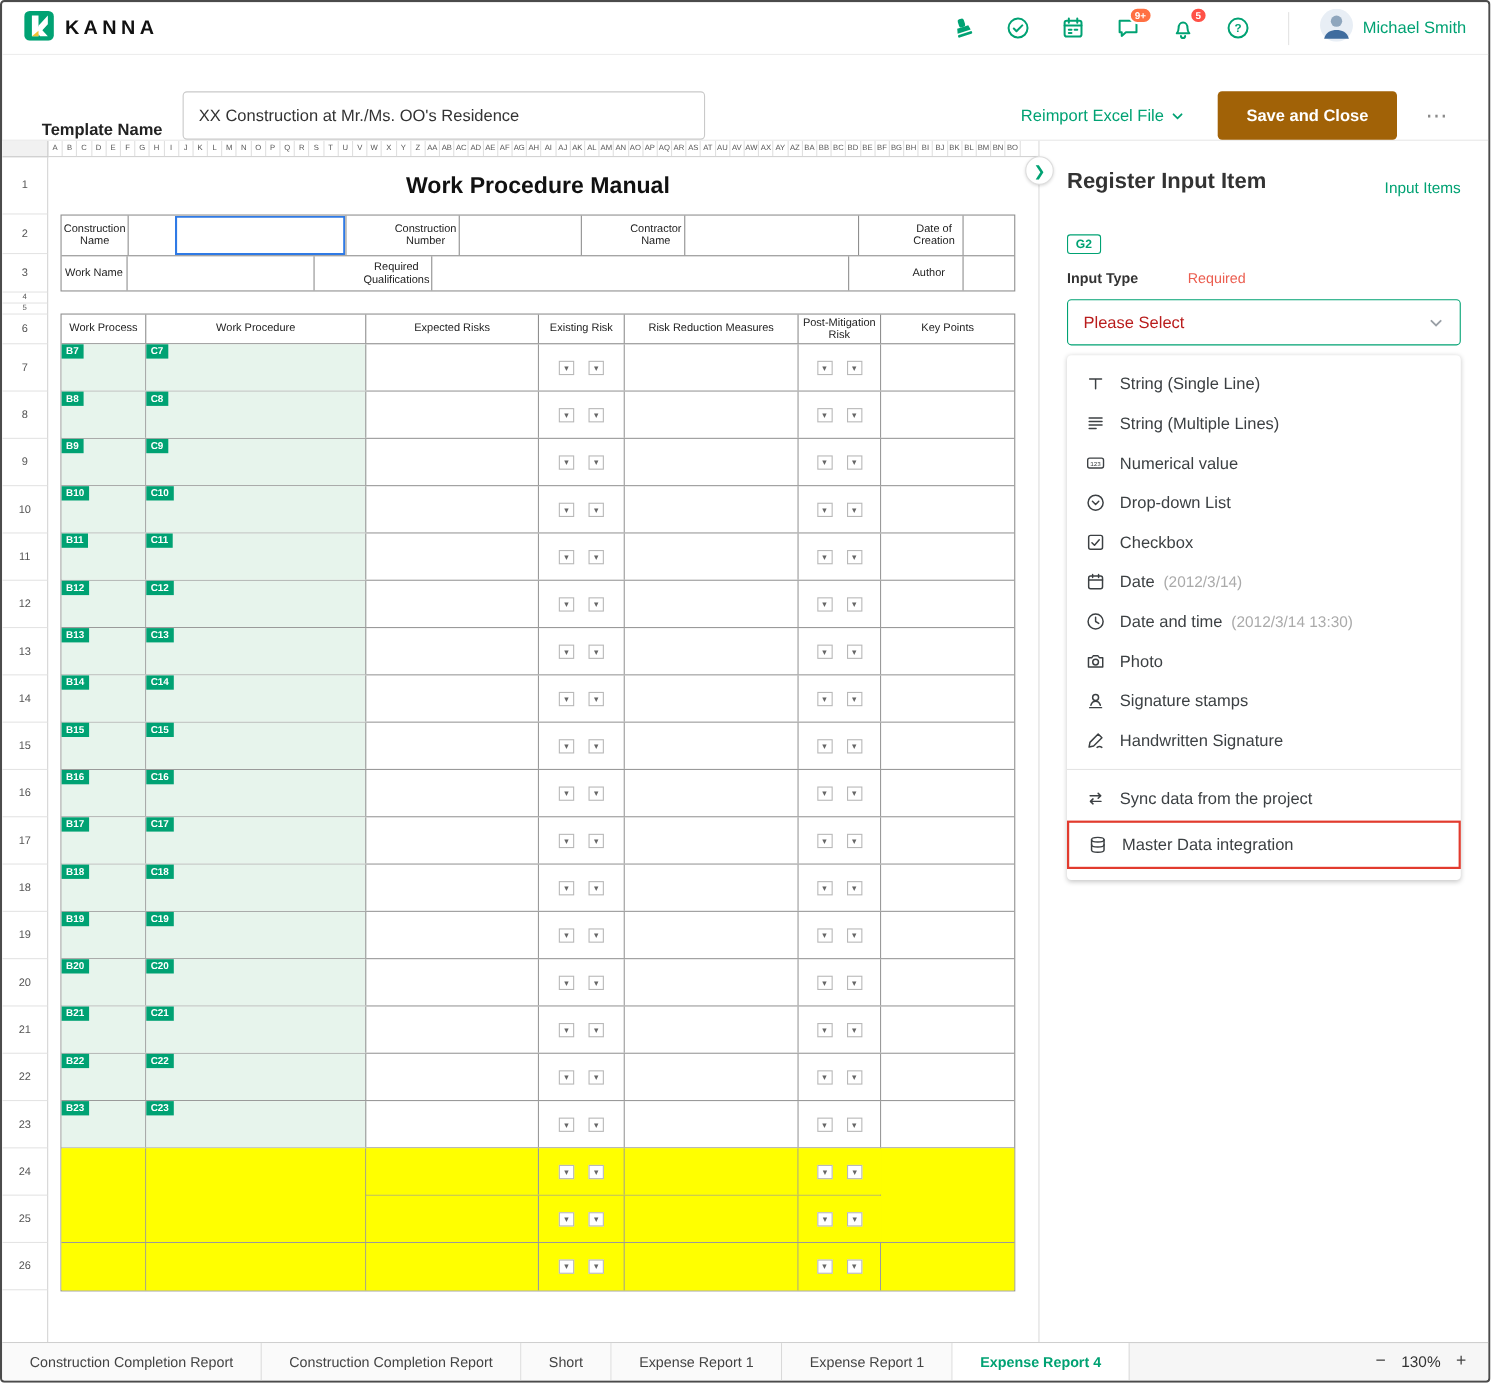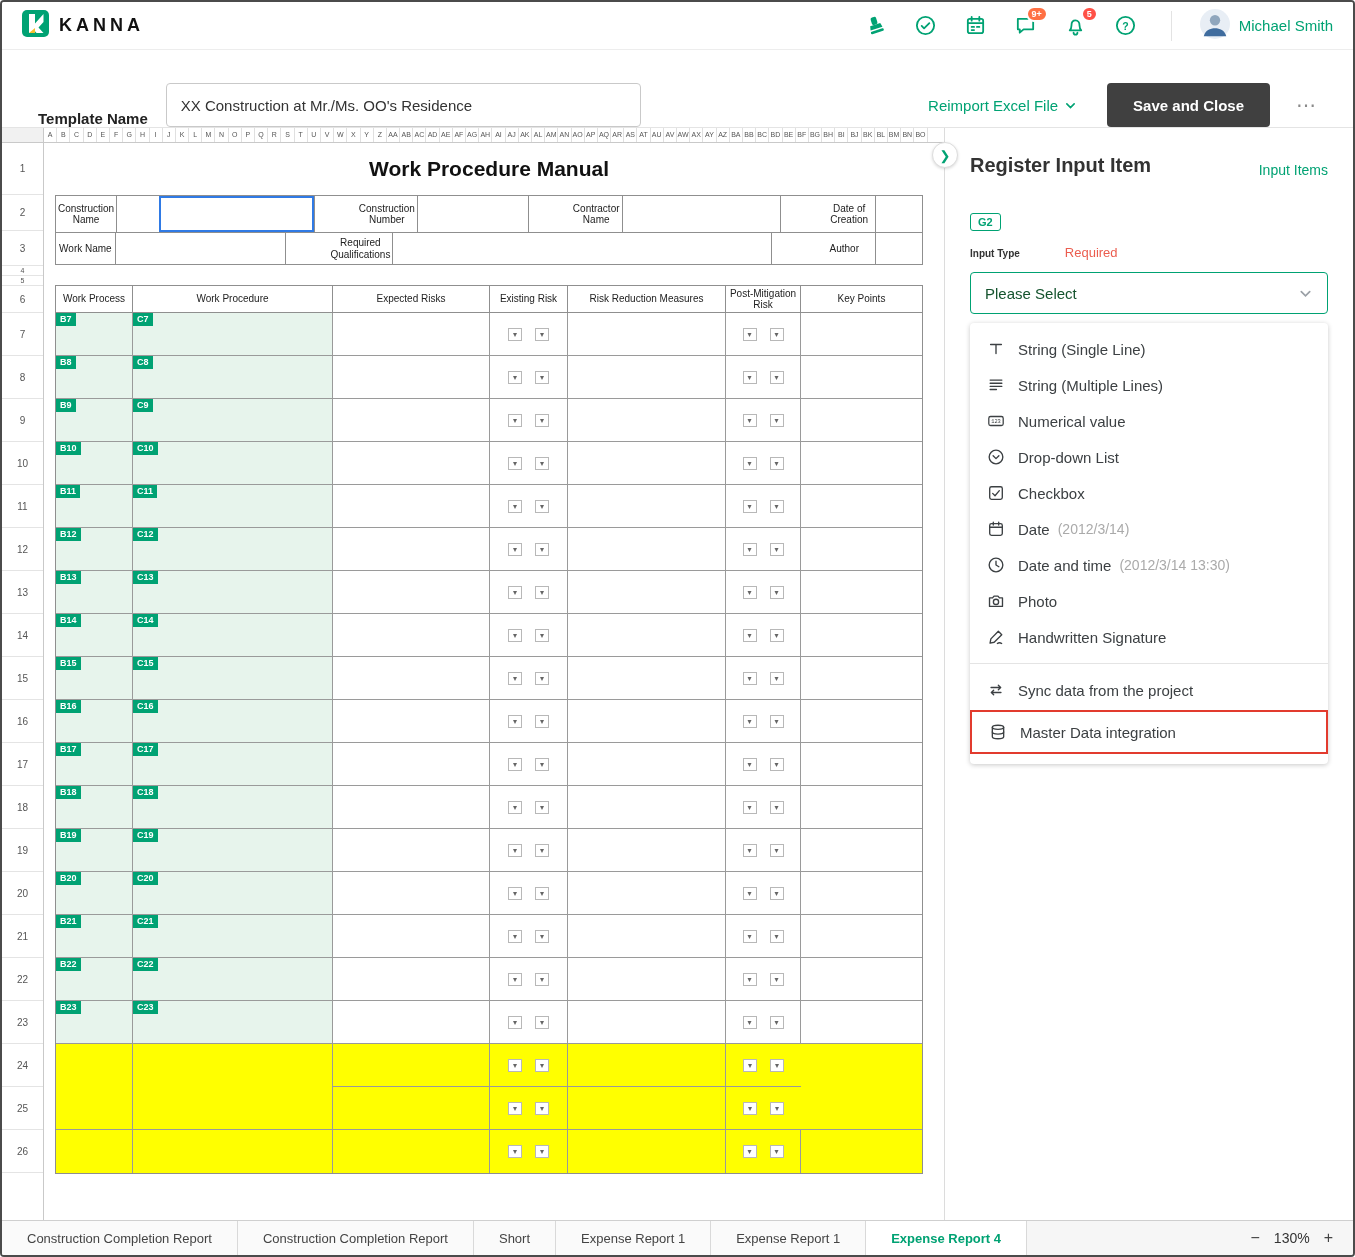--- a/index.html
+++ b/index.html
@@ -24,21 +24,21 @@
   .user-name { color:#00a273; font-size:15px; }
 
   
   .template-bar { height:78px; flex:none; display:flex; align-items:flex-end; padding:0 36px;
                   border-bottom:1px solid #e4e4e4; background:#fff; }
   .tpl-label { font-size:15px; font-weight:700; color:#222; margin-right:18px; white-space:nowrap; }
   .tpl-input { width:475px; height:44px; border:1px solid #c9c9c9; border-radius:4px; padding:0 14px;
                font-size:15px; color:#333; font-family:"Liberation Sans",sans-serif; }
   .tpl-right { margin-left:auto; display:flex; align-items:center; }
   .reimport { color:#00a273; font-size:15px; display:flex; align-items:center; gap:6px; cursor:pointer; }
-  .save-btn { margin-left:30px; background:#404040; color:#fff; border:none; border-radius:4px;
+  .save-btn { margin-left:30px; background:#a16207; color:#fff; border:none; border-radius:4px;
               height:44px; padding:0 26px; font-size:15px; font-weight:600; cursor:pointer;
               font-family:"Liberation Sans",sans-serif; }
   .more-btn { margin-left:26px; color:#8a8a8a; font-size:20px; cursor:pointer; letter-spacing:1px; }
 
   
   .main { flex:1; display:flex; min-height:0; }
   .sheet-area { flex:1; background:#fff; overflow:hidden; position:relative; }
 
   .letters-row { display:flex; height:15px; margin-left:42px; border-bottom:1px solid #c9c9c9; overflow:hidden; }
   .corner { position:absolute; left:0; top:0; width:42px; height:15px; background:#f1f1f1;
@@ -99,25 +99,25 @@
   .panel { width:409px; flex:none; border-left:1px solid #dcdcdc; background:#fff; position:relative;
            padding:0 25px; }
   .collapse-btn { position:absolute; left:-13px; top:14px; width:26px; height:26px; border-radius:50%;
                   background:#fff; border:1px solid #ddd; display:flex; align-items:center; justify-content:center;
                   color:#00a273; font-size:13px; box-shadow:0 1px 3px rgba(0,0,0,.15); cursor:pointer; z-index:5; }
   .panel-title { margin-top:26px; font-size:20px; font-weight:700; color:#333; }
   .input-items-link { position:absolute; right:25px; top:34px; color:#00a273; font-size:14px; cursor:pointer; }
   .cell-ref { display:inline-block; margin-top:36px; border:1px solid #00a273; color:#00a273; font-size:11px;
               padding:2px 7px; border-radius:3px; font-weight:600; }
   .field-row { margin-top:14px; display:flex; align-items:baseline; gap:10px; }
-  .field-label { font-size:10px; font-weight:700; color:#333; }
+  .field-label { font-size:13px; font-weight:700; color:#333; }
   .required { font-size:13px; color:#eb5d4f;margin-left:35px; }
   .select { margin-top:12px; height:42px; border:1px solid #00a273; border-radius:4px; display:flex;
             align-items:center; justify-content:space-between; padding:0 14px; cursor:pointer; background:#fff; }
-  .select .ph { color:#14532d; font-size:15px; }
+  .select .ph { color:#b91c1c; font-size:15px; }
   .menu { margin-top:9px; background:#fff; border-radius:4px; box-shadow:0 1px 5px rgba(0,0,0,.22);
           padding:8px 0 10px; }
   .opt { display:flex; align-items:center; height:36px; padding:0 16px; font-size:15px; color:#3c4043; cursor:pointer; }
   .opt-icon { width:20px; height:20px; margin-right:12px; display:flex; align-items:center; justify-content:center; flex:none; }
   .opt-hint { color:#aaa; margin-left:8px; font-size:14px; }
   .menu-divider { height:1px; background:#e4e4e4; margin:8px 0; }
   .hl-wrap { border:2px solid #e23b2e; margin-top:2px; }
   .hl-wrap .opt { height:40px;border-radius:10px; }
 
   
@@ -824,20 +824,30 @@
               <svg width="18" height="18" viewBox="0 0 20 20" fill="none" stroke="#3c4043" stroke-width="1.5" stroke-linecap="round" stroke-linejoin="round">
                 <path d="M2.8 6.5h3.4l1.6-2h4.4l1.6 2h3.4V16H2.8z"></path>
                 <circle cx="10" cy="11" r="2.9"></circle>
               </svg>
             </span>
             <span class="opt-label">Photo</span>
           </div>
           <div class="opt">
             <span class="opt-icon">
               <svg width="18" height="18" viewBox="0 0 20 20" fill="none" stroke="#3c4043" stroke-width="1.5" stroke-linecap="round" stroke-linejoin="round">
+                <circle cx="10" cy="6.8" r="3"></circle>
+                <path d="M5.2 14.6c.9-2.7 2.7-4 4.8-4s3.9 1.3 4.8 4"></path>
+                <path d="M4 17h12"></path>
+              </svg>
+            </span>
+            <span class="opt-label">Signature stamps</span>
+          </div>
+          <div class="opt">
+            <span class="opt-icon">
+              <svg width="18" height="18" viewBox="0 0 20 20" fill="none" stroke="#3c4043" stroke-width="1.5" stroke-linecap="round" stroke-linejoin="round">
                 <path d="M12.6 3.6l3.8 3.8L8 15.8l-4.6 1 .9-4.7z"></path>
                 <path d="M11.5 17.2c1.6-1.1 3.2-1.1 4.8 0"></path>
               </svg>
             </span>
             <span class="opt-label">Handwritten Signature</span>
           </div>
           <div class="menu-divider"></div>
           <div class="opt">
             <span class="opt-icon">
               <svg width="18" height="18" viewBox="0 0 20 20" fill="none" stroke="#3c4043" stroke-width="1.5" stroke-linecap="round" stroke-linejoin="round">

